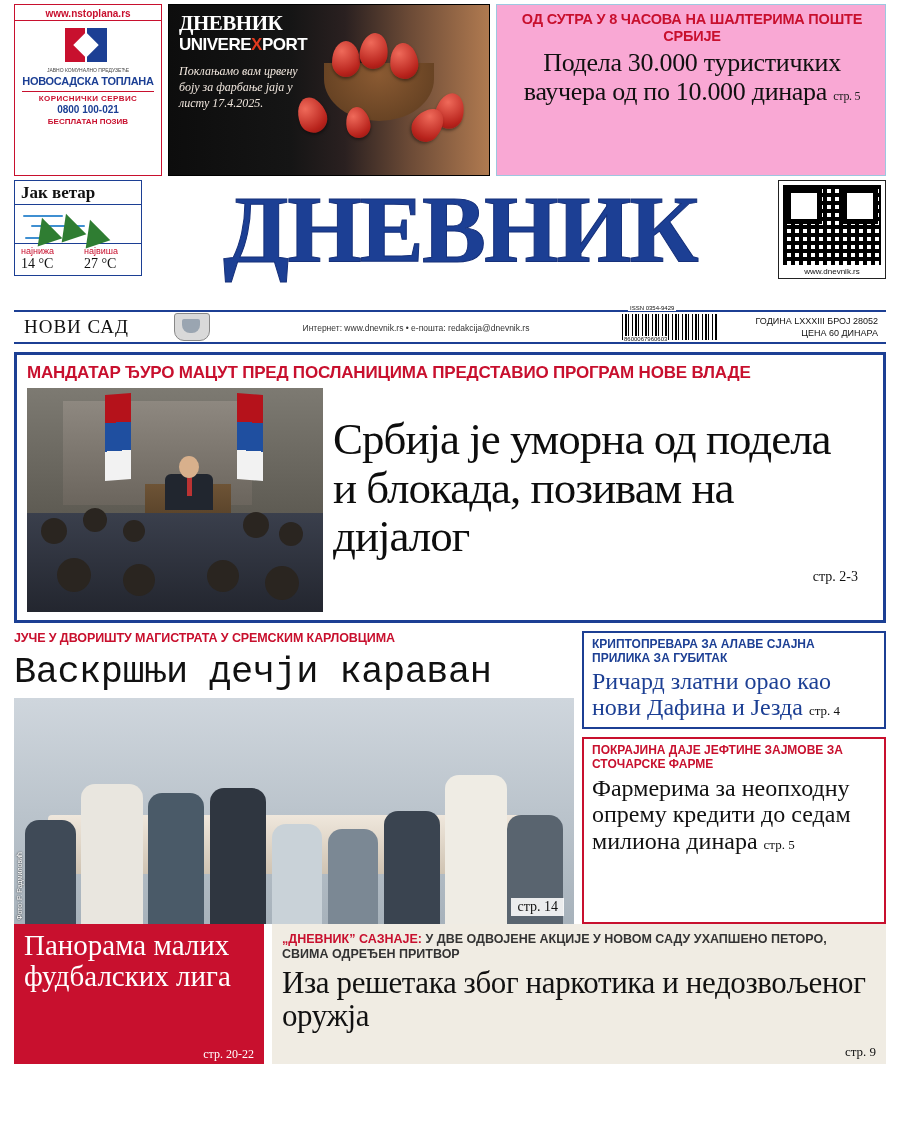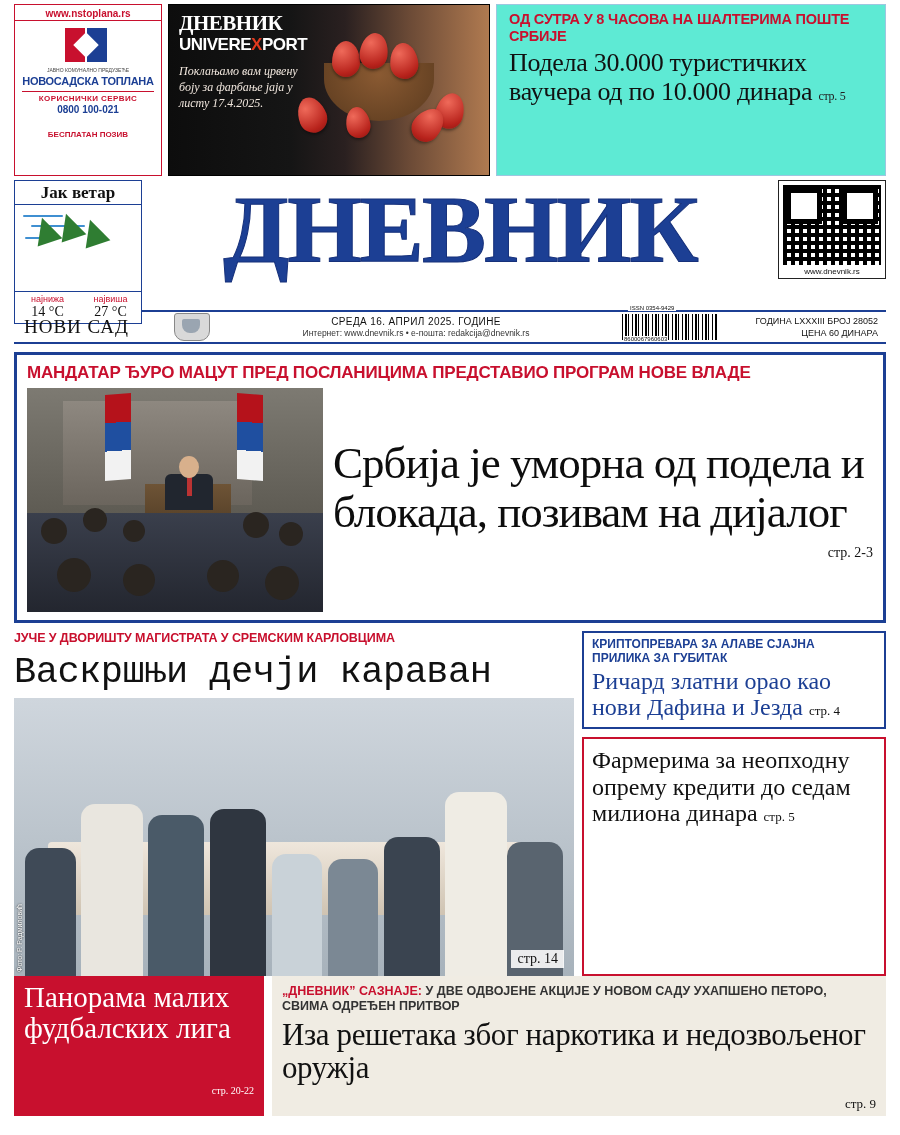--- a/index.html
+++ b/index.html
@@ -107,21 +107,21 @@
     font-size: 10px;
     font-weight: bold;
     color: #1c3f94;
     margin-top: 1px;
   }
   .ad-toplana .free {
     font-family: "Liberation Sans", sans-serif;
     font-size: 8px;
     font-weight: bold;
     color: #c8102e;
-    margin-top: 15px;
+    margin-top: 2px;
   }
 
   .ad-univerexport {
     width: 322px;
     position: relative;
     background: linear-gradient(90deg,#0d0d0d 0%, #151515 38%, #2a2020 55%, #6b4a36 75%, #b07a50 100%);
     overflow: hidden;
     border: 1px solid #000;
     box-sizing: border-box;
   }
@@ -181,24 +181,25 @@
   .egg.e1 { left: 46px; top: 30px; }
   .egg.e2 { left: 74px; top: 22px; transform: rotate(8deg); }
   .egg.e3 { left: 104px; top: 32px; transform: rotate(-6deg); }
   .egg.e4 { left: 12px; top: 86px; transform: rotate(-20deg); }
   .egg.e5 { left: 150px; top: 82px; transform: rotate(16deg); }
   .egg.e6 { left: 128px; top: 96px; transform: rotate(40deg); }
   .egg.e7 { left: 60px; top: 96px; transform: rotate(-10deg); width:24px; height:31px;}
 
   .ad-vaucer {
     flex: 1;
-    background: #5eead4;
+    background: #f9a8d4;
     border: 1px solid #9dc7e0;
     box-sizing: border-box;
     padding: 6px 10px 4px 12px;
+    text-align: center;
   }
   .vaucer-kicker {
     font-family: "Liberation Sans", sans-serif;
     font-weight: bold;
     font-size: 14.5px;
     color: #c8102e;
     line-height: 1.15;
     letter-spacing: -0.2px;
   }
   .vaucer-head {
@@ -220,25 +221,24 @@
     display: flex;
     align-items: flex-start;
     padding: 4px 14px 0 14px;
     height: 132px;
     box-sizing: border-box;
   }
   .weather-box {
     width: 128px;
     border: 1px solid #1c3f94;
     box-sizing: border-box;
-    height: 144px;
+    height: 96px;
     background: #fff;
     display: flex;
     flex-direction: column;
-    text-align: center;
   }
   .weather-title {
     font-family: "Liberation Serif", serif;
     font-weight: bold;
     font-size: 17px;
     padding: 2px 6px 1px 6px;
     border-bottom: 1px solid #1c3f94;
   }
   .weather-ico {
     height: 46px;
@@ -405,21 +405,21 @@
     padding-right: 6px;
     font-family: "Liberation Sans", sans-serif;
     font-size: 9px;
     line-height: 1.35;
   }
 
   
   .lead-box {
     margin: 8px 14px 0 14px;
     border: 3px solid #1c3f94;
-    padding: 8px 10px 8px 10px;
+    padding: 8px 25px 8px 10px;
     box-sizing: border-box;
   }
   .lead-kicker {
     font-family: "Liberation Sans", sans-serif;
     font-weight: bold;
     font-size: 17px;
     color: #c8102e;
     line-height: 1.12;
     letter-spacing: -0.2px;
   }
@@ -523,21 +523,21 @@
   }
   .mid-title {
     font-family: Liberation Mono, monospace;
     font-size: 37px;
     line-height: 1.05;
     margin-top: 8px;
     letter-spacing: -0.5px;
   }
   .mid-photo {
     margin-top: 6px;
-    height: 278px;
+    height: 226px;
     position: relative;
     overflow: hidden;
     background: linear-gradient(#cfd6dd, #a7b2bb);
   }
   .mid-photo .table {
     position: absolute;
     left: 6%; right: 6%; top: 52%; height: 26%;
     background: linear-gradient(#efe7dc,#cfc3b2);
     border-radius: 4px;
   }
@@ -636,23 +636,23 @@
     box-sizing: border-box;
     position: relative;
   }
   .bottom-left .t {
     font-family: "Liberation Serif", serif;
     font-size: 29px;
     line-height: 1.06;
   }
   .bottom-left .pg {
     position: absolute;
-    right: 10px; bottom: 20px;
-    font-family: "Liberation Serif", serif;
-    font-size: 10px;
+    right: 10px; bottom: 2px;
+    font-family: "Liberation Serif", serif;
+    font-size: 12px;
   }
   .bottom-right {
     flex: 1;
     background: #f0ece3;
     padding: 8px 10px;
     box-sizing: border-box;
     position: relative;
   }
   .br-kick {
     font-family: "Liberation Sans", sans-serif;
@@ -756,21 +756,20 @@
     <div class="qr-box">
       <div class="qr"></div>
       <div class="qr-url">www.dnevnik.rs</div>
     </div>
   </div>
 
   <div class="infobar">
     <div class="city">НОВИ САД</div>
     <div class="crest"></div>
     <div class="issue-center">
-      <div class="issue-date">СРЕДА 16. АПРИЛ 2025. ГОДИНЕ</div>
       <div class="issue-web">Интернет: www.dnevnik.rs • е-пошта: redakcija@dnevnik.rs</div>
     </div>
     <div class="barcode">
       <div class="issn">ISSN  0354-9429</div>
       <div class="num">8600067960603</div>
     </div>
     <div class="issue-right">
       <div>ГОДИНА LXXXIII БРОЈ 28052</div>
       <div>ЦЕНА 60 ДИНАРА</div>
     </div>
@@ -829,20 +828,21 @@
 
     <div class="mid-right">
       <div class="box-blue">
         <div class="kick">КРИПТОПРЕВАРА ЗА АЛАВЕ СЈАЈНА ПРИЛИКА ЗА ГУБИТАК</div>
         <div class="head">
           <span>Ричард златни орао као нови Дафина и Језда</span>
           <span class="pg">стр. 4</span>
         </div>
       </div>
       <div class="box-red">
+        <div class="kick">ПОКРАЈИНА ДАЈЕ ЈЕФТИНЕ ЗАЈМОВЕ ЗА СТОЧАРСКЕ ФАРМЕ</div>
         <div class="head2">
           <span>Фармерима за неопходну опрему кредити до седам милиона динара</span>
           <span class="pg">стр. 5</span>
         </div>
       </div>
     </div>
   </div>
 
   <div class="bottom">
     <div class="bottom-left">

